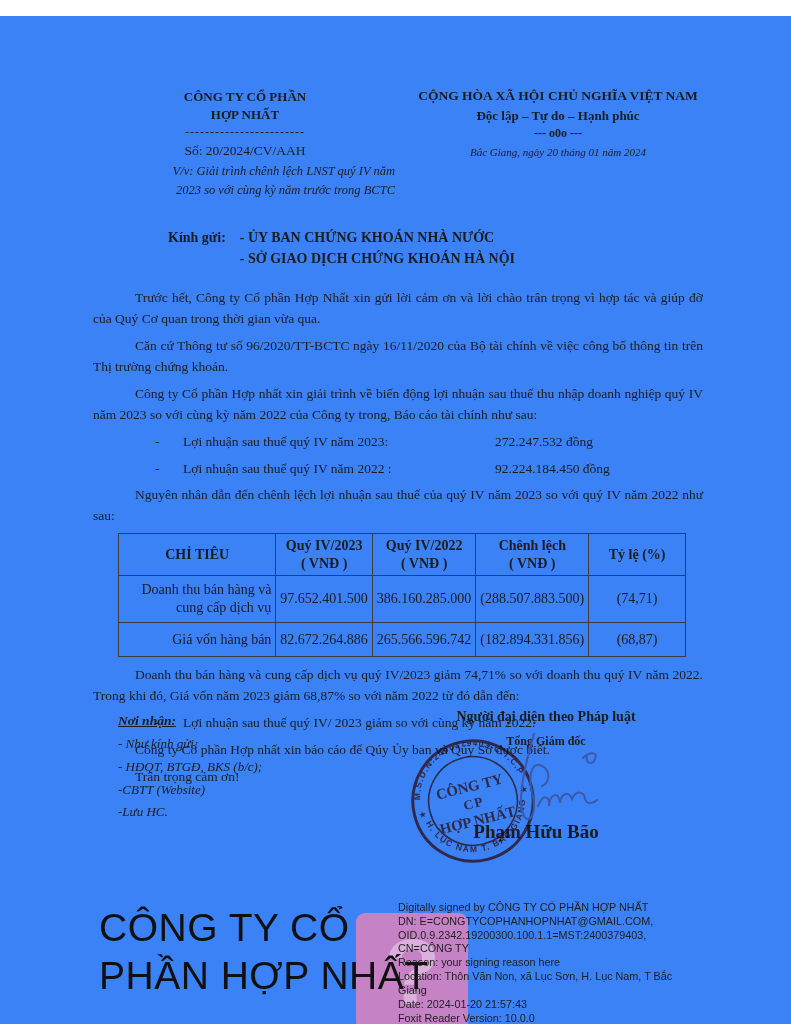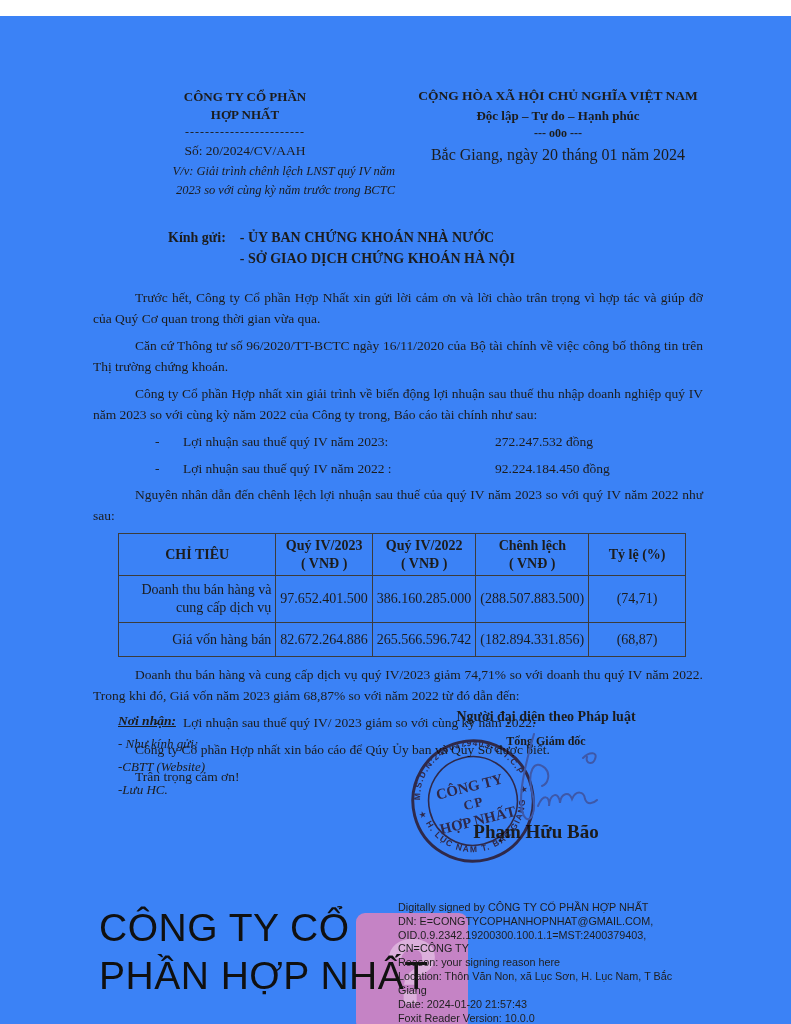--- a/index.html
+++ b/index.html
@@ -12,21 +12,21 @@
   .hdr{display:flex; padding:72px 70px 0 95px;}
   .hdr-left{width:300px; text-align:center;}
   .hdr-left .b{font-weight:bold; font-size:13px; line-height:1.35;}
   .hdr-left .dashes{font-size:12px; letter-spacing:1px; line-height:1.2; margin-top:2px;}
   .hdr-left .num{font-size:13.5px; margin-top:4px;}
   .hdr-left .vv{font-style:italic; font-size:12.5px; line-height:1.45; margin-top:3px; text-align:right;}
   .hdr-right{width:326px; margin-left:0; text-align:center;}
   .hdr-right .l1{font-weight:bold; font-size:13.5px;}
   .hdr-right .l2{font-weight:bold; font-size:13px; margin-top:4px;}
   .hdr-right .o0o{font-weight:bold; font-size:12px; margin-top:2px;}
-  .hdr-right .date{font-size:16px; margin-top:5px;}
+  .hdr-right .date{font-style:italic; font-size:11px; margin-top:5px;}
   
   .recip{display:flex; margin:28px 0 0 168px; font-weight:bold; font-size:14px; line-height:1.55;}
   .recip .lbl{margin-right:14px;}
   
   .content{padding:0 88px 0 93px; font-size:13.5px; line-height:1.52;}
   .content p{margin:0 0 7px 0; text-indent:42px; text-align:justify;}
   .content p.noj{text-align:left;}
   .profit-row{display:flex; padding-left:62px; margin-bottom:6px;}
   .profit-row .dash{width:28px;}
   .profit-row .plabel{width:312px;}
@@ -166,20 +166,21 @@
       <span>Lợi nhuận sau thuế quý IV/ 2023 giảm so với cùng kỳ năm 2022.</span>
     </div>
 
     <p class="noj">Công ty Cổ phần Hợp nhất xin báo cáo để Qúy Ủy ban và Qúy Sở được biết.</p>
     <p class="noj">Trân trọng cảm ơn!</p>
   </div>
 
   <div class="noi-nhan">
     <div class="t">Nơi nhận:</div>
     <div class="i">- Như kính gửi;</div>
+    <div class="i">- HĐQT, BTGĐ, BKS (b/c);</div>
     <div class="i">-CBTT (Website)</div>
     <div class="i">-Lưu HC.</div>
   </div>
 
   <div class="sign-block">
     <div class="s1">Người đại diện theo Pháp luật</div>
     <div class="s2">Tổng Giám đốc</div>
     <div class="name">Phạm Hữu Bão</div>
   </div>
 

